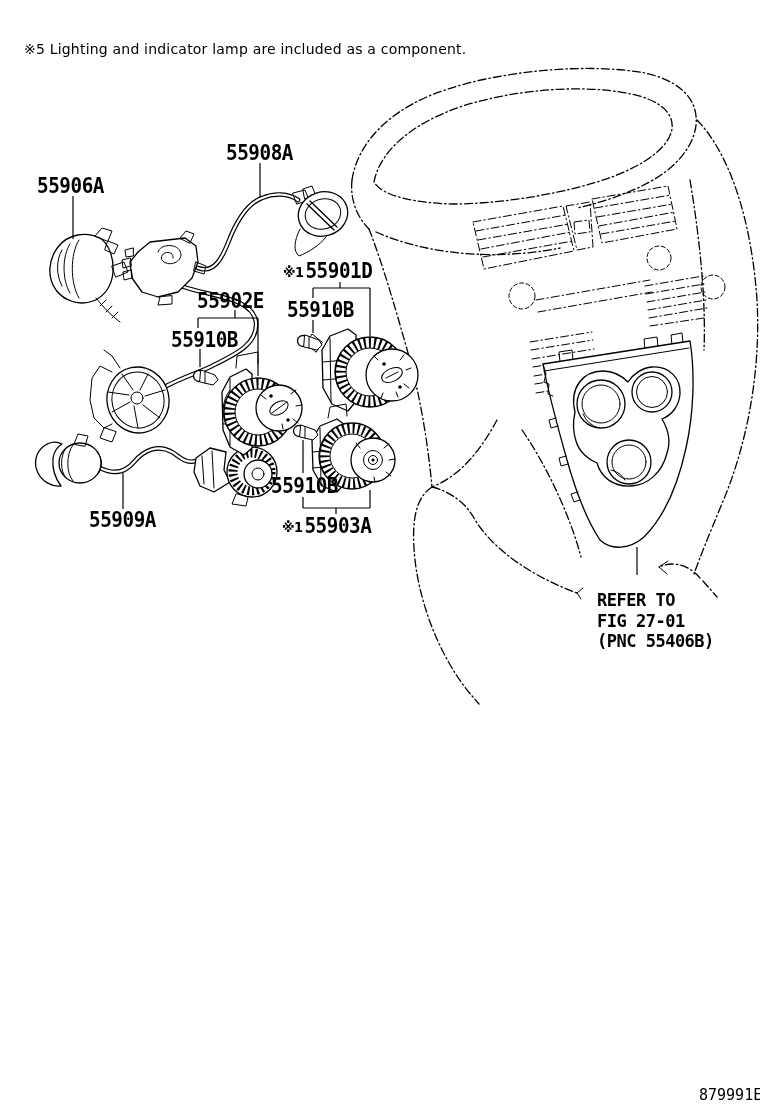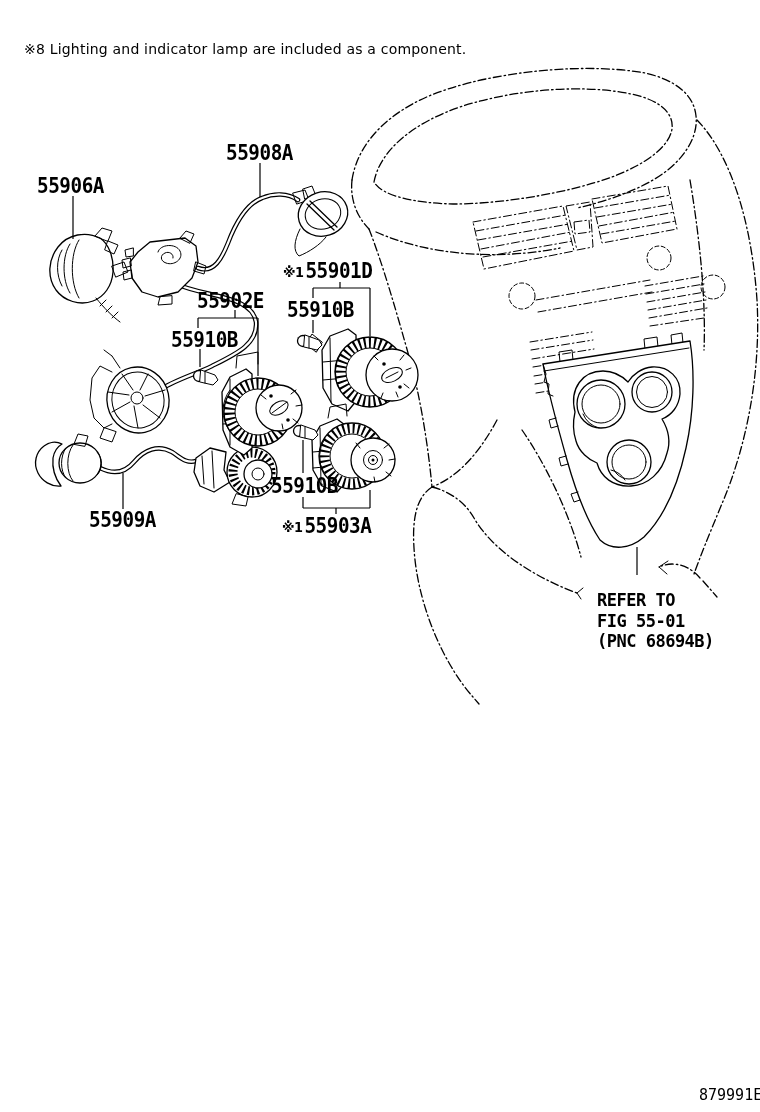--- a/index.html
+++ b/index.html
@@ -255,32 +255,32 @@
     <path class="lead" d="M73,196 L73,239"></path>
     <path class="lead" d="M260,163 L260,197"></path>
     <path class="lead" d="M235,310 L235,318 M198,318 L258,318 M198,318 L198,328 M200,349 L200,367 M258,318 L258,376"></path>
     <path class="lead" d="M340,282 L340,288 M313,288 L370,288 M313,288 L313,298 M313,320 L313,333 M370,288 L370,336"></path>
     <path class="lead" d="M303,440 L303,473 M303,497 L303,508 M303,508 L370,508 M370,508 L370,490 M336,508 L336,514"></path>
     <path class="lead" d="M123,509 L123,473"></path>
     <path class="lead" d="M637,547 L637,575"></path>
   </g>
 </svg>
 
-  <div class="note">※8 Lighting and indicator lamp are included as a component.</div>
+  <div class="note">※5 Lighting and indicator lamp are included as a component.</div>
 
   <div class="plabel" style="left:37px;top:174px;">55906A</div>
   <div class="plabel" style="left:226px;top:141px;">55908A</div>
   <div class="plabel" style="left:197px;top:289px;">55902E</div>
   <div class="plabel" style="left:171px;top:328px;">55910B</div>
   <div class="plabel" style="left:283px;top:259px;"><span class="pfx">※1</span><span>55901D</span></div>
   <div class="plabel" style="left:287px;top:298px;">55910B</div>
   <div class="plabel" style="left:271px;top:474px;">55910B</div>
   <div class="plabel" style="left:282px;top:514px;"><span class="pfx">※1</span><span>55903A</span></div>
   <div class="plabel" style="left:89px;top:508px;">55909A</div>
 
   <div class="refer">
     <div>REFER TO</div>
-    <div>FIG 55-01</div>
-    <div>(PNC 68694B)</div>
+    <div>FIG 27-01</div>
+    <div>(PNC 55406B)</div>
   </div>
 
   <div class="code">879991E</div>
 </div>
 
 </body></html>

